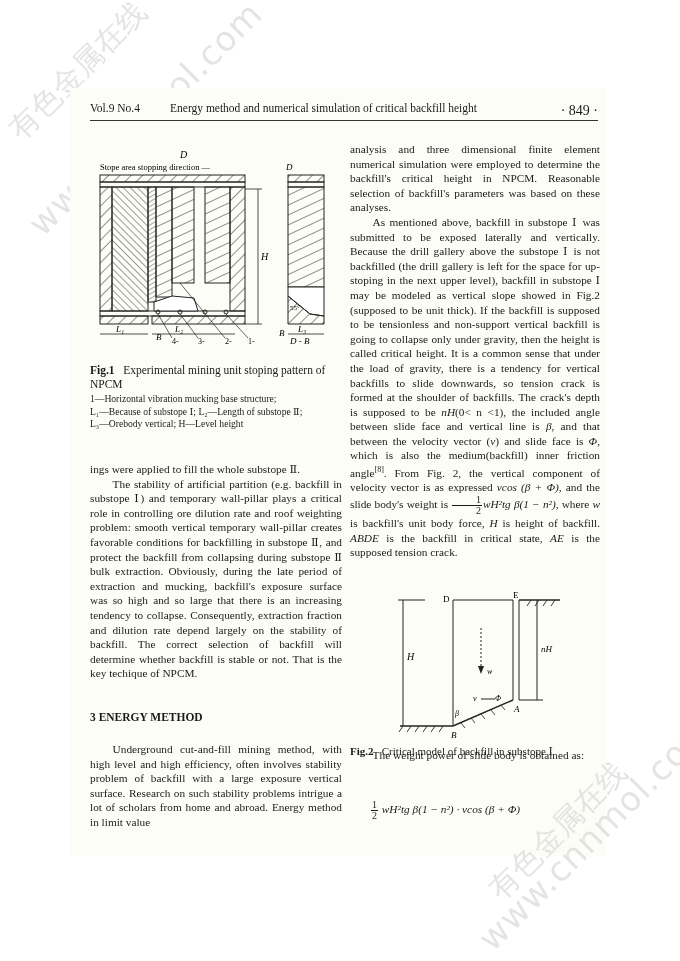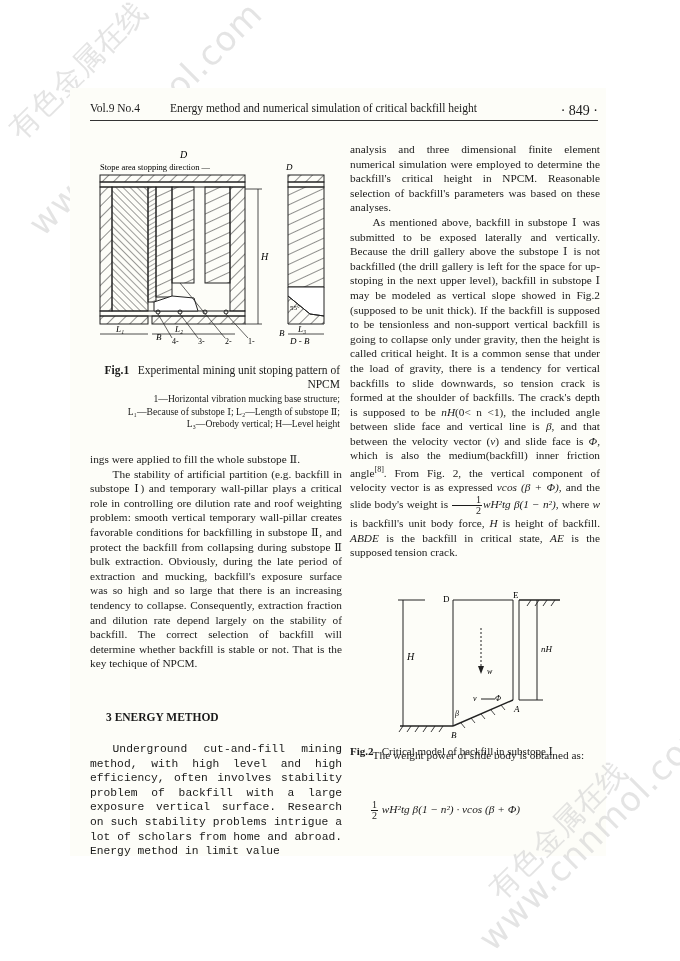--- a/index.html
+++ b/index.html
@@ -12,25 +12,25 @@
   .header .pno { position:absolute; right:0; top:3px; font-size:14px; }
   .header-rule { position:absolute; left:90px; top:120px; width:508px; height:1px; background:#333; }
 
   .col { position:absolute; font-size:11.3px; line-height:14.6px; text-align:justify; }
   .col p { margin:0; }
   .indent { text-indent:2em; }
   .left-col { left:90px; width:252px; }
   .right-col { left:350px; width:250px;margin-top:12px; }
 
   .fig1 { position:absolute; left:90px; top:148px; width:250px; height:196px; }
-  .fig1-caption { position:absolute; left:90px; top:363px; width:250px; text-align:right; font-size:11.5px; line-height:14px; }
+  .fig1-caption { position:absolute; left:90px; top:363px; width:250px; text-align:left; font-size:11.5px; line-height:14px; }
   .fig1-caption .t { font-weight:normal; }
-  .fig1-legend { position:absolute; left:90px; top:393px; width:250px; text-align:right; font-size:9.6px; line-height:12.6px; }
-
-  .section-h { position:absolute; left:90px; top:711px; font-size:11.5px; font-weight:bold;margin-left:16px; }
+  .fig1-legend { position:absolute; left:90px; top:393px; width:250px; text-align:left; font-size:9.6px; line-height:12.6px; }
+
+  .section-h { position:absolute; left:90px; top:711px; font-size:11.5px; font-weight:bold; }
 
   .fig2 { position:absolute; left:395px; top:590px; width:170px; height:150px; }
   .fig2-caption { position:absolute; left:350px; top:745px; width:250px; font-size:11px; }
 
   .frac { display:inline-block; vertical-align:middle; text-align:center; font-size:10px; line-height:10px; margin:0 1px; }
   .frac span { display:block; }
   .frac .num { border-bottom:1px solid #1a1a1a; padding:0 1px; }
   i { font-style:italic; }
   .sup { font-size:8px; vertical-align:super; }
 
@@ -135,28 +135,28 @@
 <div class="fig1-caption">
   <b>Fig.1</b>&nbsp;&nbsp;
   <span class="t">Experimental mining unit stoping pattern of NPCM</span>
 </div>
 <div class="fig1-legend">
   <div>1—Horizontal vibration mucking base structure;</div>
   <div>L₁—Because of substope Ⅰ; L₂—Length of substope Ⅱ;</div>
   <div>L₃—Orebody vertical; H—Level height</div>
 </div>
 
-<div class="col left-col" style="top:452px;">
+<div class="col left-col" style="top:462px;">
   <p>ings were applied to fill the whole substope Ⅱ.</p>
   <p class="indent">The stability of artificial partition (e.g. backfill in substope Ⅰ) and temporary wall-pillar plays a critical role in controlling ore dilution rate and roof weighting problem: smooth vertical temporary wall-pillar creates favorable conditions for backfilling in substope Ⅱ, and protect the backfill from collapsing during substope Ⅱ bulk extraction. Obviously, during the late period of extraction and mucking, backfill's exposure surface was so high and so large that there is an increasing tendency to collapse. Consequently, extraction fraction and dilution rate depend largely on the stability of backfill. The correct selection of backfill will determine whether backfill is stable or not. That is the key techique of NPCM.</p>
 </div>
 
 <div class="section-h">3  ENERGY METHOD</div>
 
-<div class="col left-col" style="top:742px;font-family:Liberation Mono, monospace;">
+<div class="col left-col" style="top:742px;">
   <p class="indent">Underground cut-and-fill mining method, with high level and high efficiency, often involves stability problem of backfill with a large exposure vertical surface. Research on such stability problems intrigue a lot of scholars from home and abroad. Energy method in limit value</p>
 </div>
 
 <div class="col right-col" style="top:130px;">
   <p>analysis and three dimensional finite element numerical simulation were employed to determine the backfill's critical height in NPCM. Reasonable selection of backfill's parameters was based on these analyses.</p>
   <p class="indent">
     <span>As mentioned above, backfill in substope Ⅰ was submitted to be exposed laterally and vertically. Because the drill gallery above the substope Ⅰ is not backfilled (the drill gallery is left for the space for up-stoping in the next upper level), backfill in substope Ⅰ may be modeled as vertical slope showed in Fig.2 (supposed to be unit thick). If the backfill is supposed to be tensionless and non-support vertical backfill is going to collapse only under gravity, then the height is called critical height. It is a common sense that under the load of gravity, there is a tendency for vertical backfills to slide downwards, so tension crack is formed at the shoulder of backfills. The crack's depth is supposed to be </span><i>nH</i><span>(0&lt; n &lt;1)</span><span>, the included angle between slide face and vertical line is </span><i>β</i><span>, and that between the velocity vector (</span><i>v</i><span>) and slide face is </span><i>Φ</i><span>, which is also the medium(backfill) inner friction angle</span><span class="sup">[8]</span><span>. From Fig. 2, the vertical component of velocity vector is as expressed </span><i>vcos (β + Φ)</i><span>, and the slide body's weight is </span><span class="frac"><span class="num">1</span><span>2</span></span><i>wH²tg β(1 − n²)</i><span>, where </span><i>w</i><span> is backfill's unit body force, </span><i>H</i><span> is height of backfill. </span><i>ABDE</i><span> is the backfill in critical state, </span><i>AE</i><span> is the supposed tension crack.</span>
   </p>
 </div>
 

